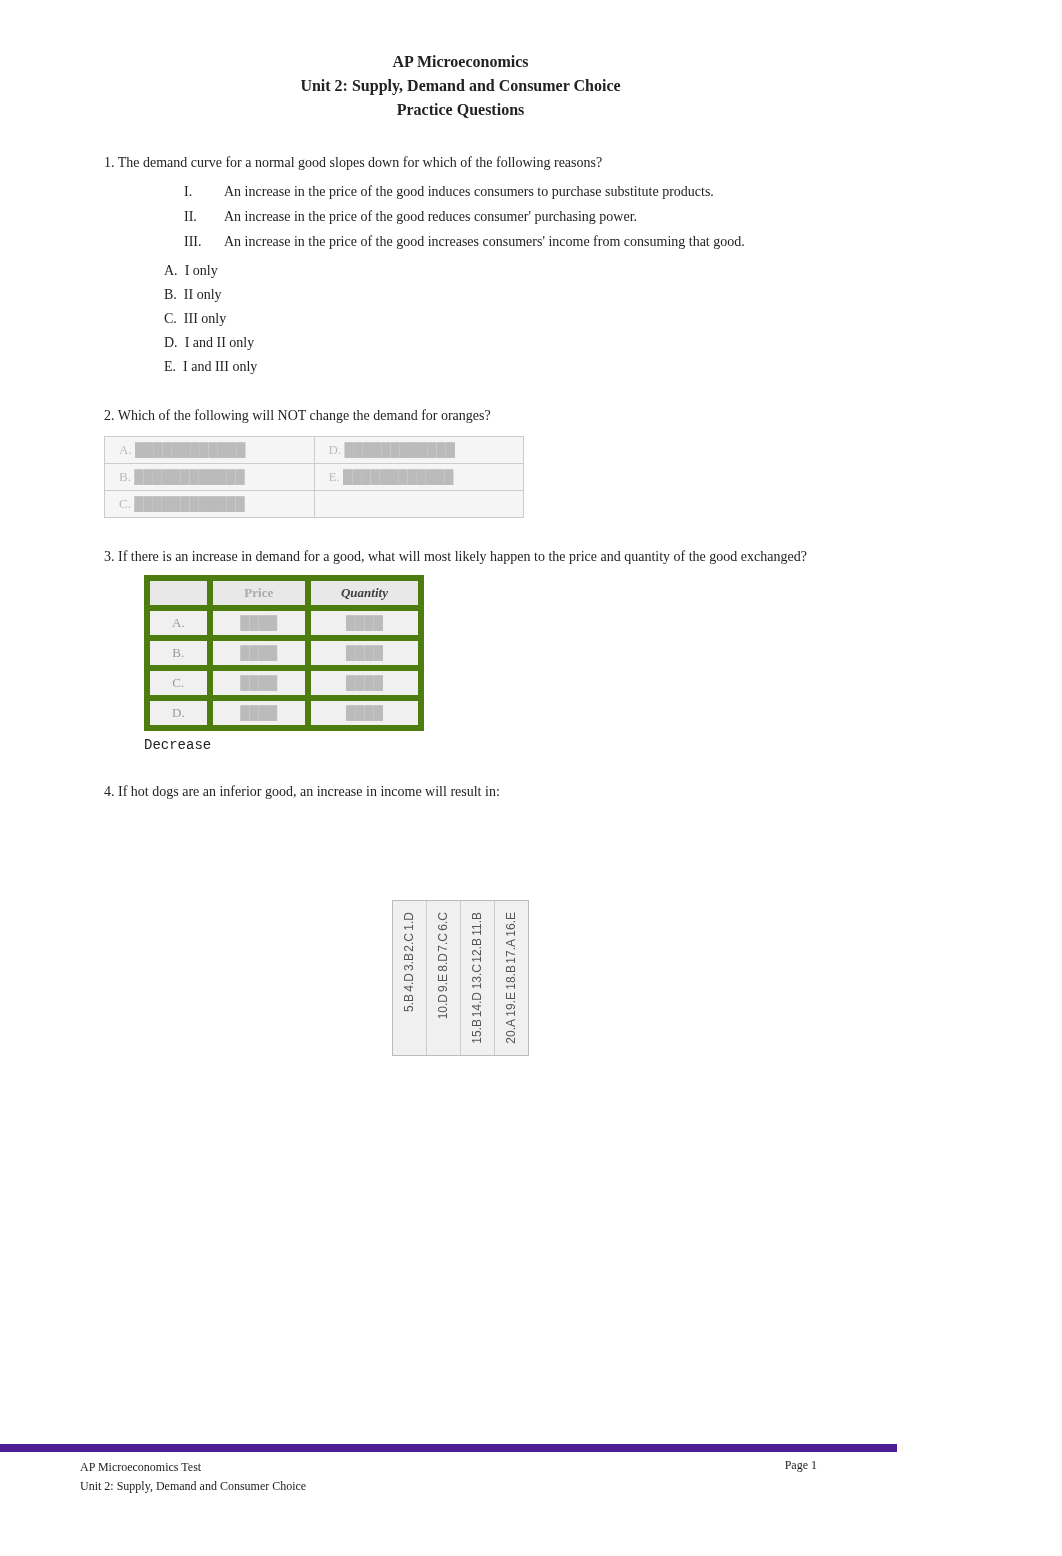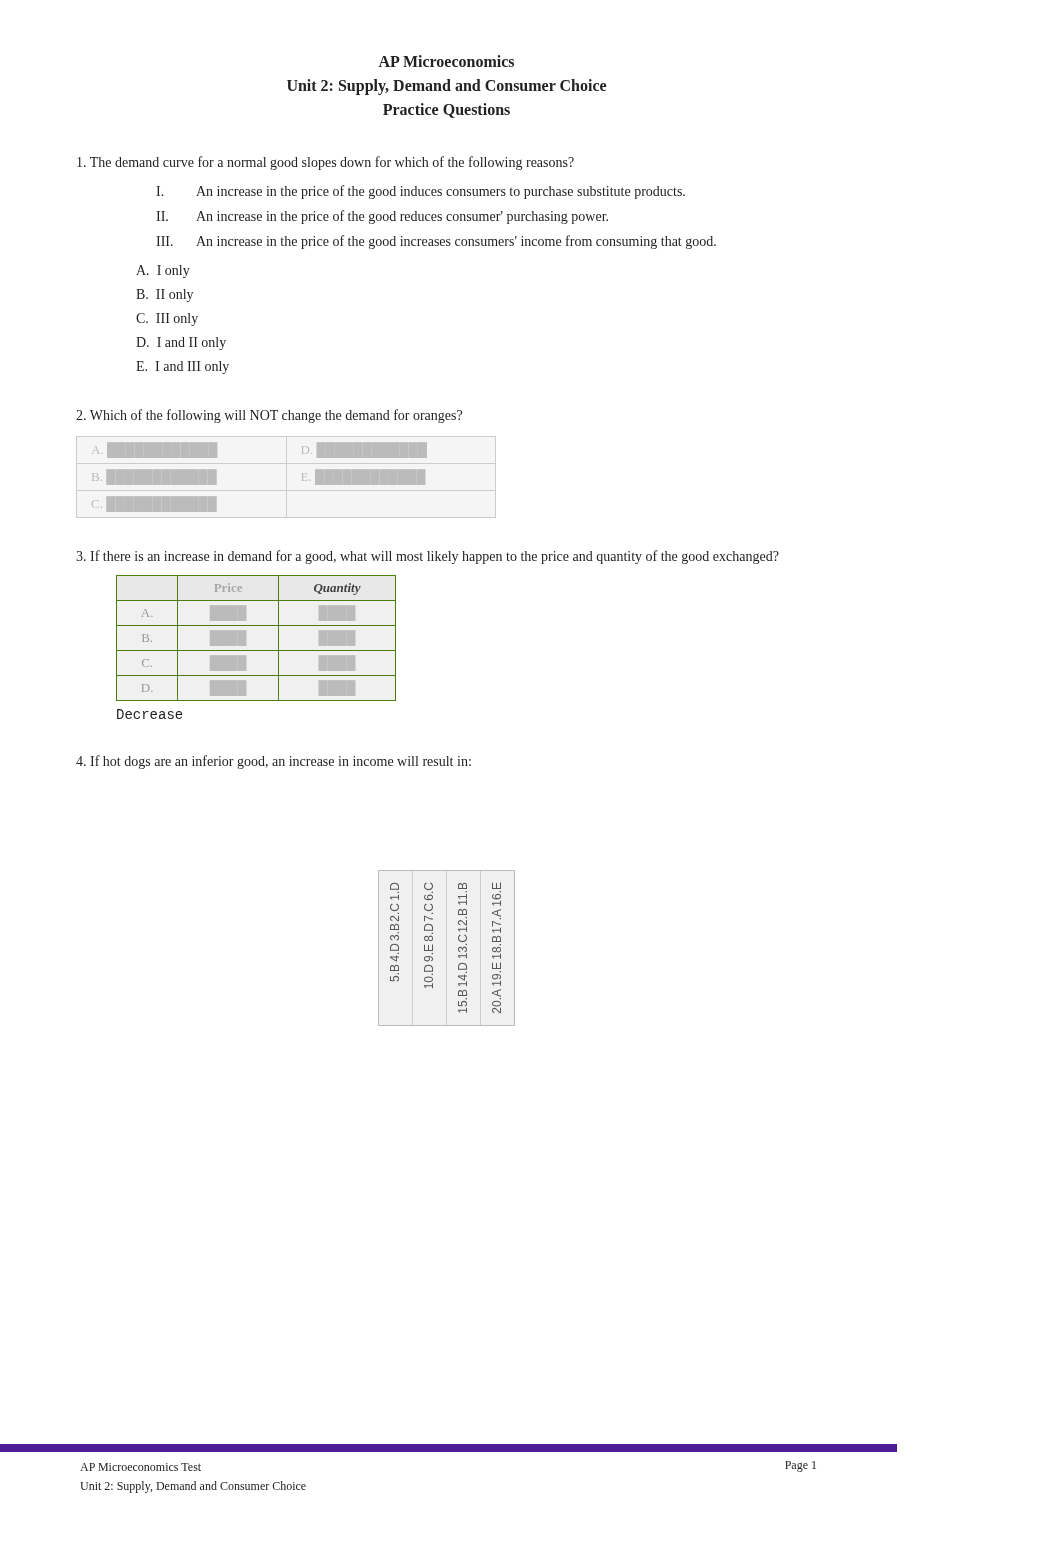--- a/index.html
+++ b/index.html
@@ -9,21 +9,21 @@
       font-size: 14px;
       color: #222;
       width: 1062px;
       min-height: 1556px;
       position: relative;
     }
     .page {
       width: 897px;
       min-height: 1556px;
       background: #fff;
-      padding: 50px 80px 80px 76px;
+      padding: 50px 80px 80px 104px;
       position: relative;
     }
     .header {
       text-align: center;
       margin-bottom: 30px;
     }
     .header h1 {
       font-size: 16px;
       font-weight: bold;
       line-height: 1.5;
@@ -58,21 +58,21 @@
     .answer-item {
       margin-bottom: 3px;
       line-height: 1.5;
     }
     .q3-table {
       width: 280px;
       border-collapse: collapse;
       font-size: 13px;
     }
     .q3-table td, .q3-table th {
-      border: 1px solid #4d7c0f;
+      border: 6px solid #4d7c0f;
       padding: 4px 12px;
       text-align: center;
       color: #999;
       background: #f0f0f0;
     }
     .decrease-label {
       font-size: 14px;
       margin-left: 80px;
       margin-top: 4px;
     }

